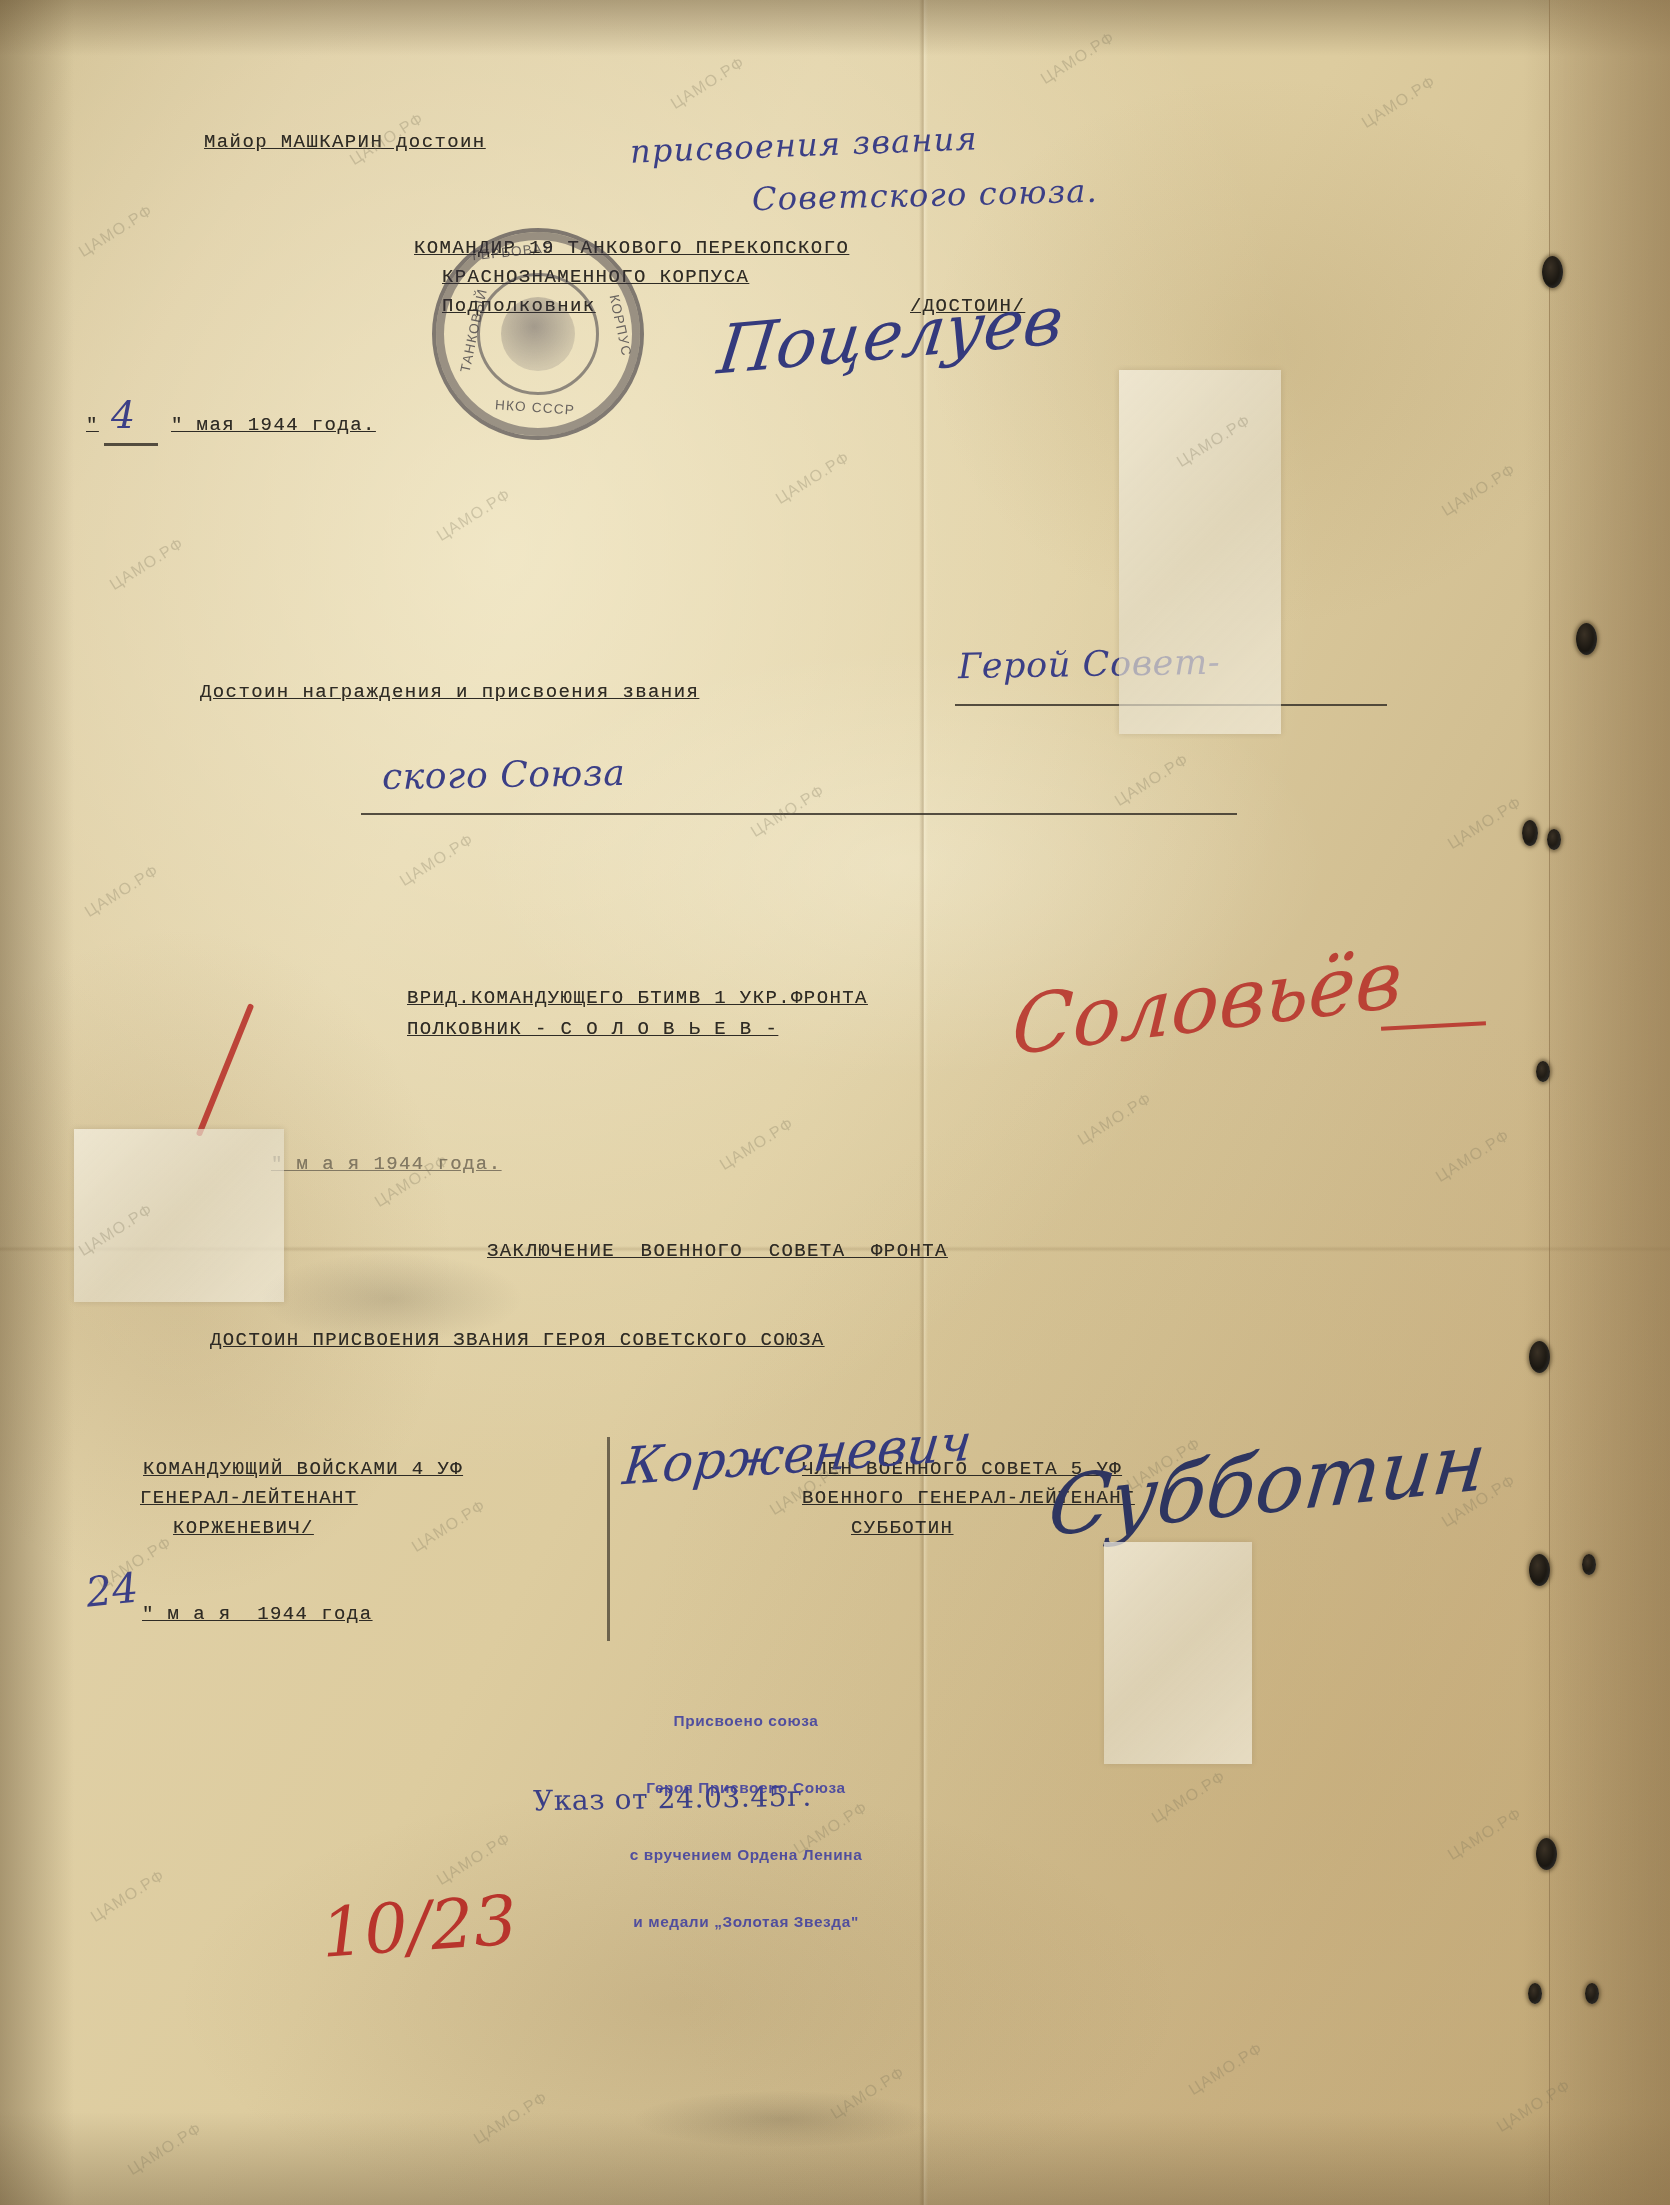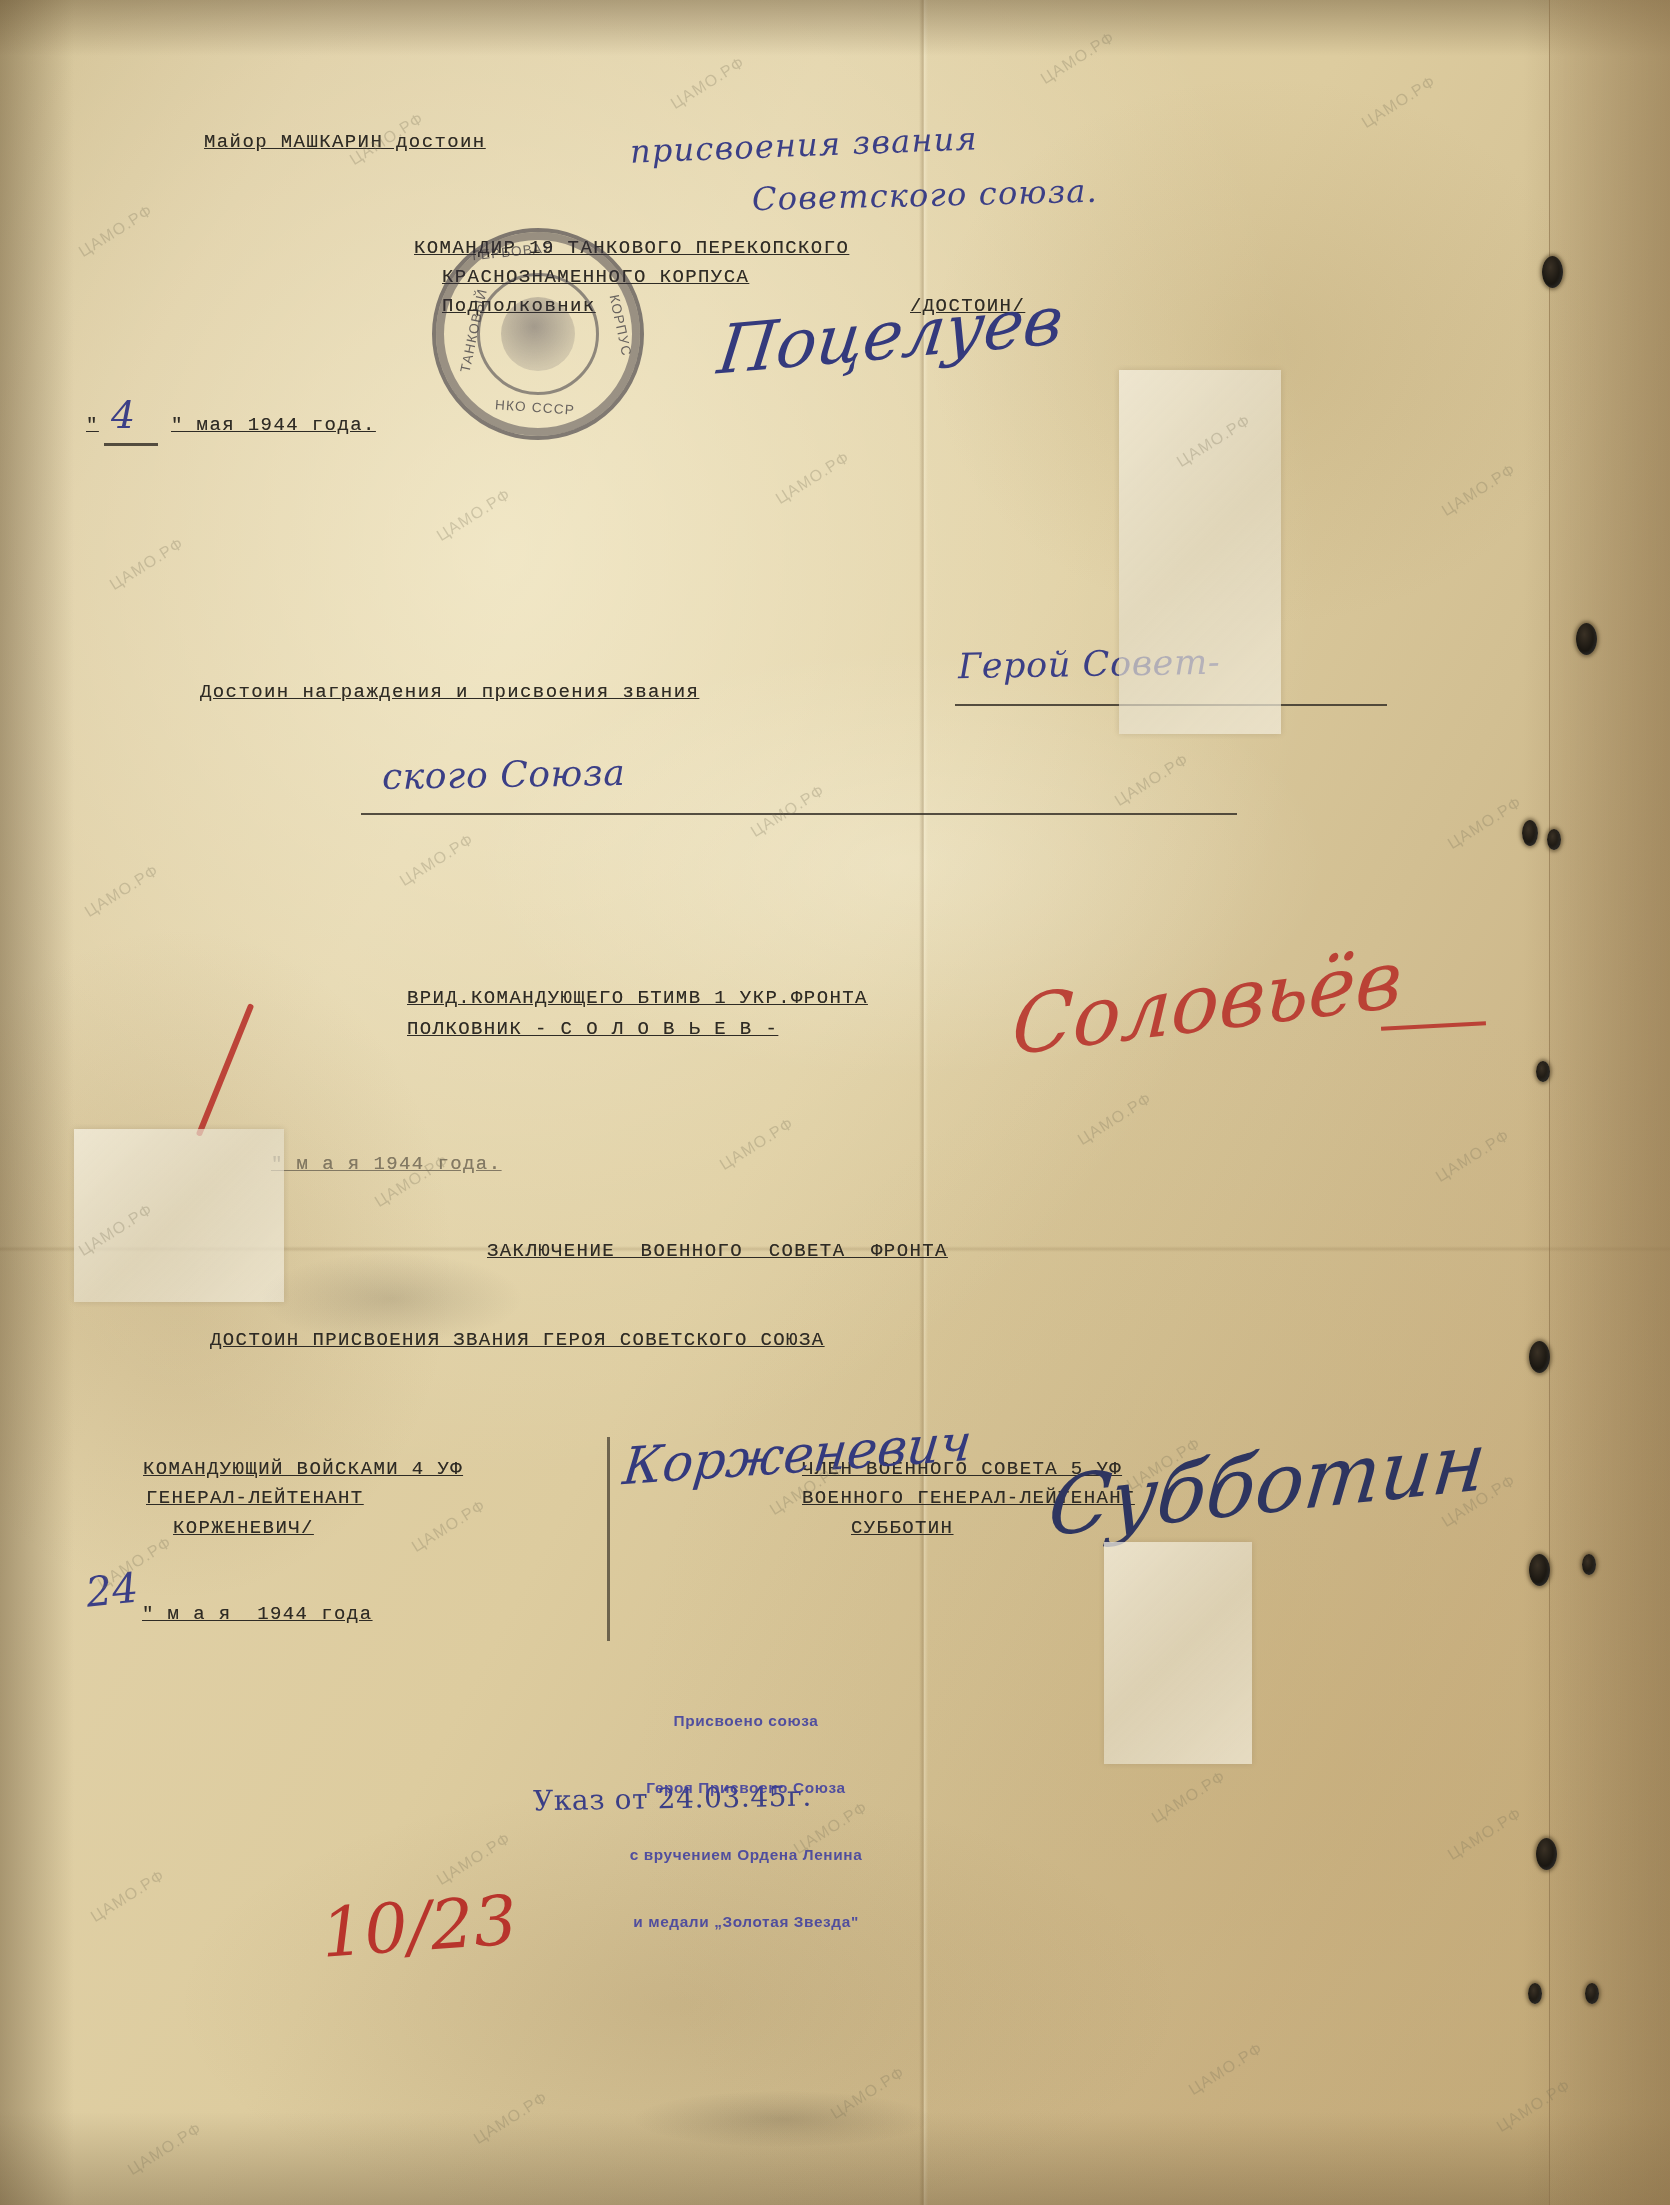--- a/index.html
+++ b/index.html
@@ -175,21 +175,21 @@
 
   <div class="typed t31" style="left:407px;top:987px;">ВРИД.КОМАНДУЮЩЕГО БТИМВ 1 УКР.ФРОНТА</div>
   <div class="typed t31" style="left:407px;top:1018px;">ПОЛКОВНИК - С О Л О В Ь Е В -</div>
 
   <div class="typed t31 faint" style="left:271px;top:1153px;">" м а я 1944 года.</div>
 
   <div class="typed t31" style="left:487px;top:1240px;">ЗАКЛЮЧЕНИЕ  ВОЕННОГО  СОВЕТА  ФРОНТА</div>
   <div class="typed t31" style="left:210px;top:1329px;">ДОСТОИН ПРИСВОЕНИЯ ЗВАНИЯ ГЕРОЯ СОВЕТСКОГО СОЮЗА</div>
 
   <div class="typed t31" style="left:143px;top:1458px;">КОМАНДУЮЩИЙ ВОЙСКАМИ 4 УФ</div>
-  <div class="typed t31" style="left:146px;top:1487px;">ГЕНЕРАЛ-ЛЕЙТЕНАНТ</div>
+  <div class="typed t31" style="left:140px;top:1487px;">ГЕНЕРАЛ-ЛЕЙТЕНАНТ</div>
   <div class="typed t31" style="left:173px;top:1517px;">КОРЖЕНЕВИЧ/</div>
 
   <div class="typed t31" style="left:802px;top:1458px;">ЧЛЕН ВОЕННОГО СОВЕТА 5 УФ</div>
   <div class="typed t31" style="left:802px;top:1487px;">ВОЕННОГО ГЕНЕРАЛ-ЛЕЙТЕНАНТ</div>
   <div class="typed t31" style="left:851px;top:1517px;">СУББОТИН</div>
 
   <div class="typed t31" style="left:142px;top:1603px;">" м а я  1944 года</div>
 
   <div style="position:absolute;left:607px;top:1437px;width:2.5px;height:204px;background:rgba(50,45,35,0.65);"></div>
 

